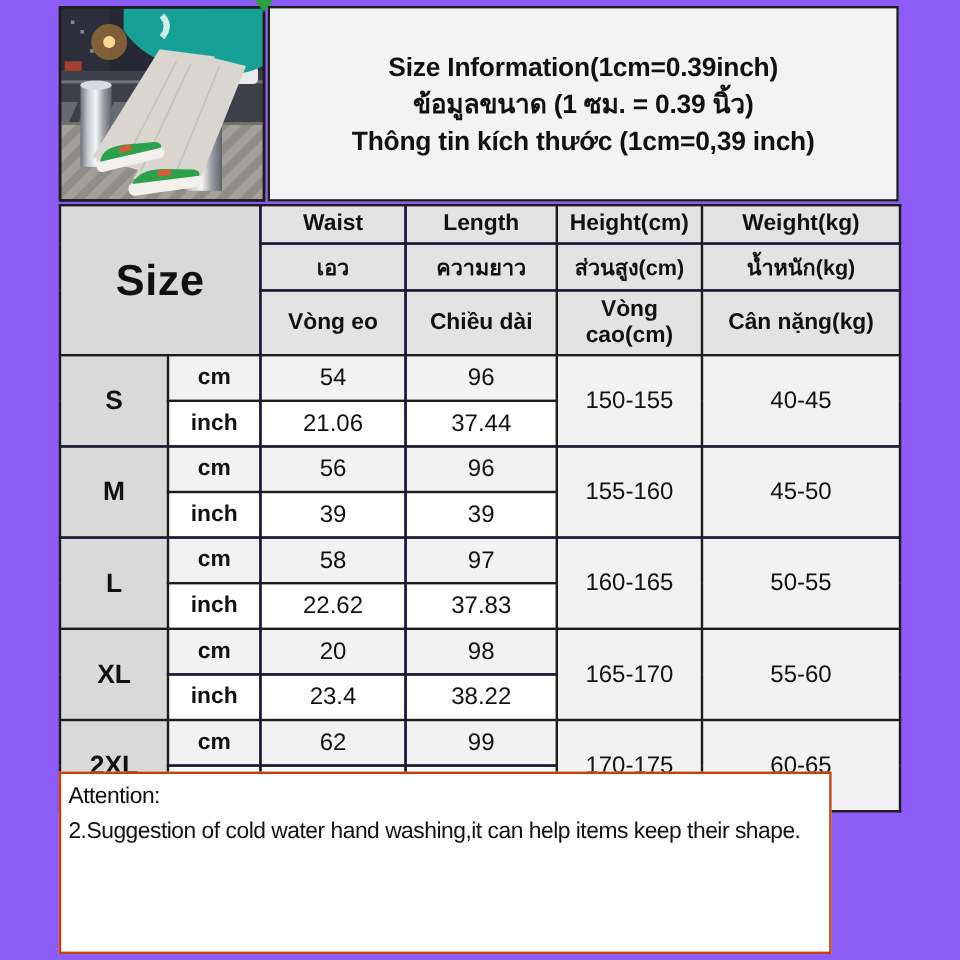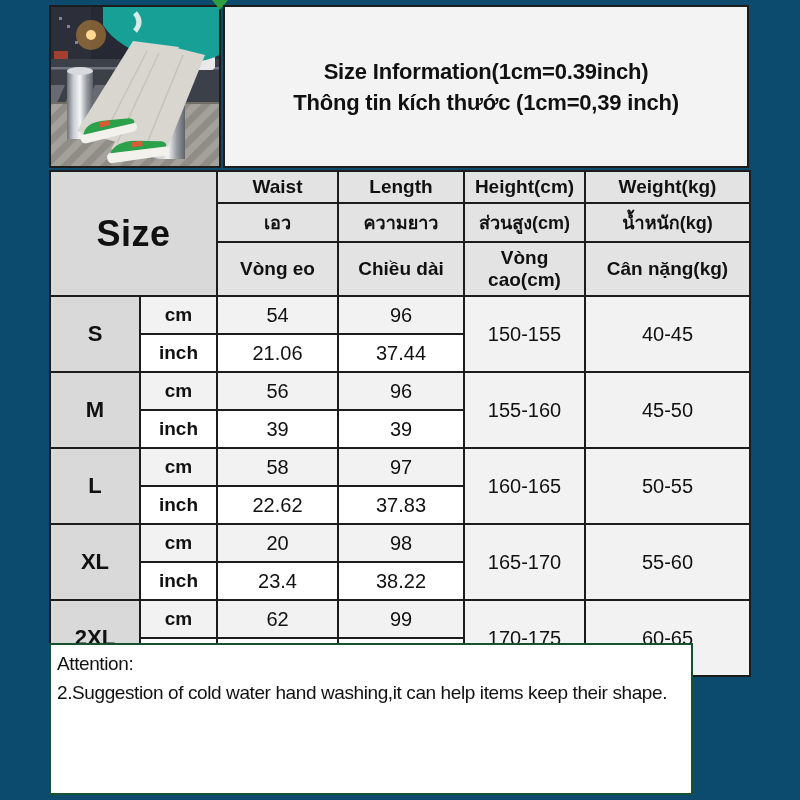--- a/index.html
+++ b/index.html
@@ -1,17 +1,17 @@
 <!DOCTYPE html>
 <html style="--border: #1c1c1c; --bg-title: #f3f3f3; --bg-header: #e3e3e3; --bg-size: #d9d9d9; --bg-row-light: #f2f2f2; --accent-green: #2f9e3f; --hoodie-teal: #17a096; --pants-gray: #d9d6d0; --shoe-green: #2ba14c;"><head>
 <meta charset="utf-8">
 <style>
   html,body{margin:0;padding:0;background:#ffffff;}
   .canvas{
-    position:relative;width:800px;height:800px;background:#0c4a6e;overflow:hidden;
+    position:relative;width:800px;height:800px;background:#8b5cf6;overflow:hidden;
     font-family:"Liberation Sans","DejaVu Sans",sans-serif;color:#111;
   }
 
   
   .photo{
     position:absolute;left:49px;top:5px;width:172px;height:163px;
     border:2px solid #1c1c1c;box-sizing:border-box;background:#262833;overflow:hidden;
   }
   .photo svg{display:block;}
 
@@ -44,21 +44,21 @@
   .cell-szlabel{background:var(--bg-size,#d9d9d9);font-weight:bold;font-size:22px;}
   .cell-unit{font-weight:bold;font-size:19px;margin-top:24px;}
   .cell-val{font-size:20px;}
   .row-cm{background:var(--bg-row-light,#f2f2f2);}
   .row-inch{background:#ffffff;}
   .cell-range{background:var(--bg-row-light,#f2f2f2);font-size:20px;}
 
   
   .attention{
     position:absolute;left:49px;top:643px;width:644px;height:152px;
-    border:2px solid #14532d;box-sizing:border-box;background:#fff;
+    border:2px solid #c2410c;box-sizing:border-box;background:#fff;
     padding:4px 6px;font-size:19px;line-height:29px;letter-spacing:-0.4px;
   }
 </style>
 </head>
 <body>
 
 <div class="canvas">
 
   <div class="photo" role="img" aria-label="Model wearing a teal hoodie, light gray wide-leg pants and green sneakers, leaning on a steel bollard on a city street at night">
     <svg width="168" height="159" viewBox="0 0 168 159">
@@ -136,20 +136,21 @@
       </g>
     </svg>
   </div>
 
   <svg class="corner-tri" viewBox="0 0 18 10">
     <polygon points="1,0 17,0 9,10" style="fill:var(--accent-green,#2f9e3f)"></polygon>
   </svg>
 
   <div class="title-box">
     <div class="title-line">Size Information(1cm=0.39inch)</div>
+    <div class="title-line">ข้อมูลขนาด (1 ซม. = 0.39 นิ้ว)</div>
     <div class="title-line">Thông tin kích thước (1cm=0,39 inch)</div>
   </div>
 
   <table class="size-table">
     <colgroup>
       <col style="width:90px">
         <col style="width:77px">
         <col style="width:121px">
       <col style="width:126px">
         <col style="width:121px">

